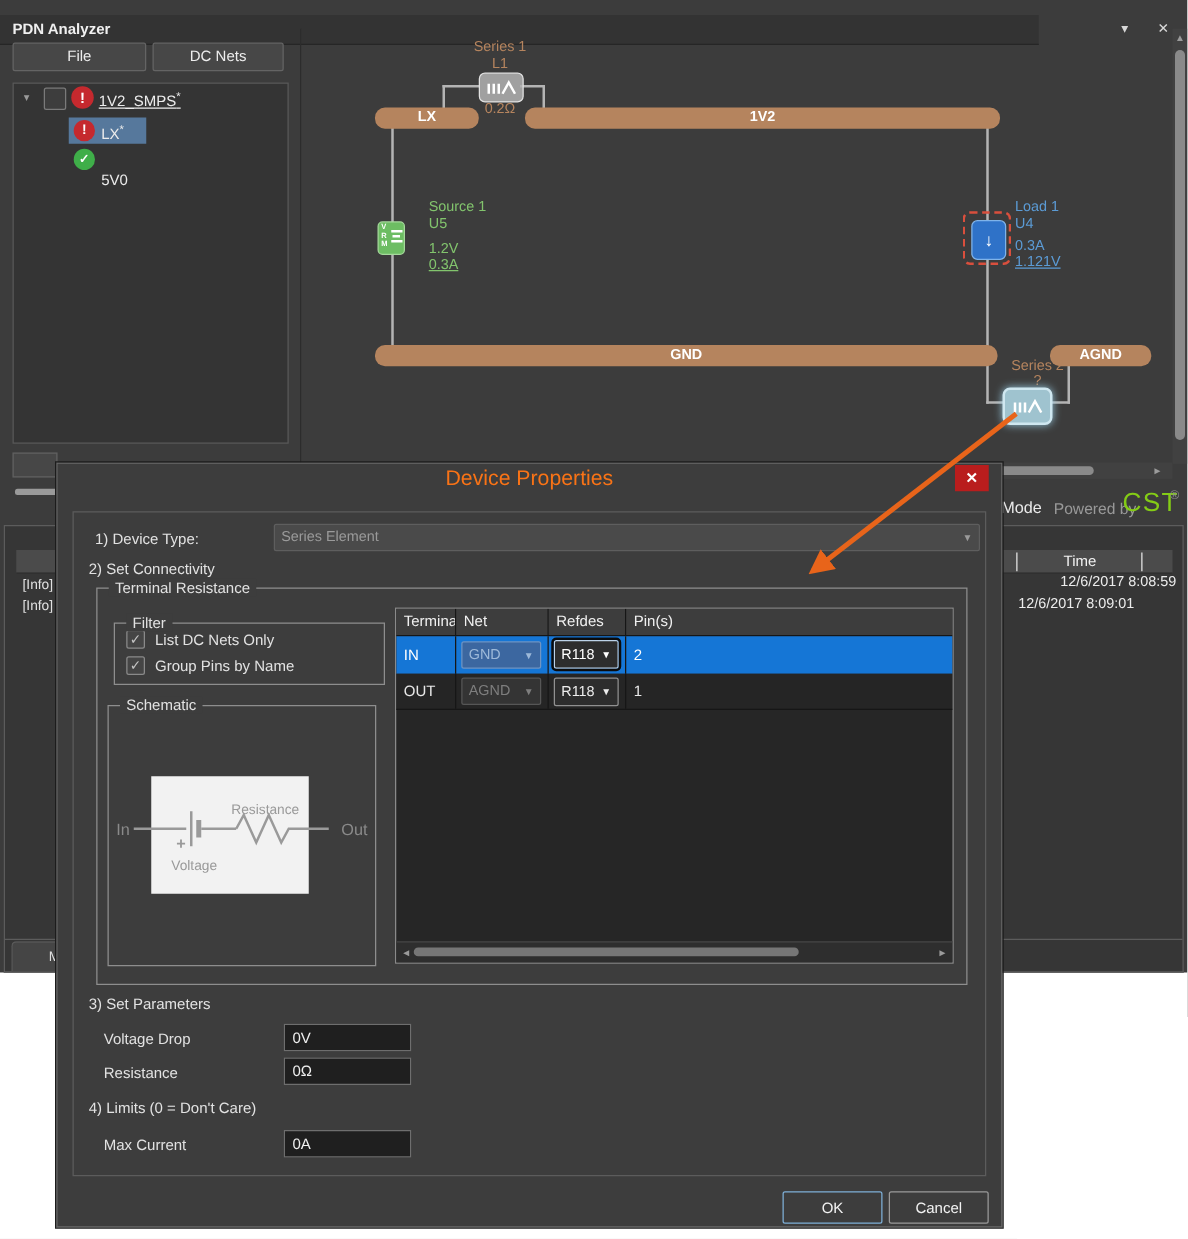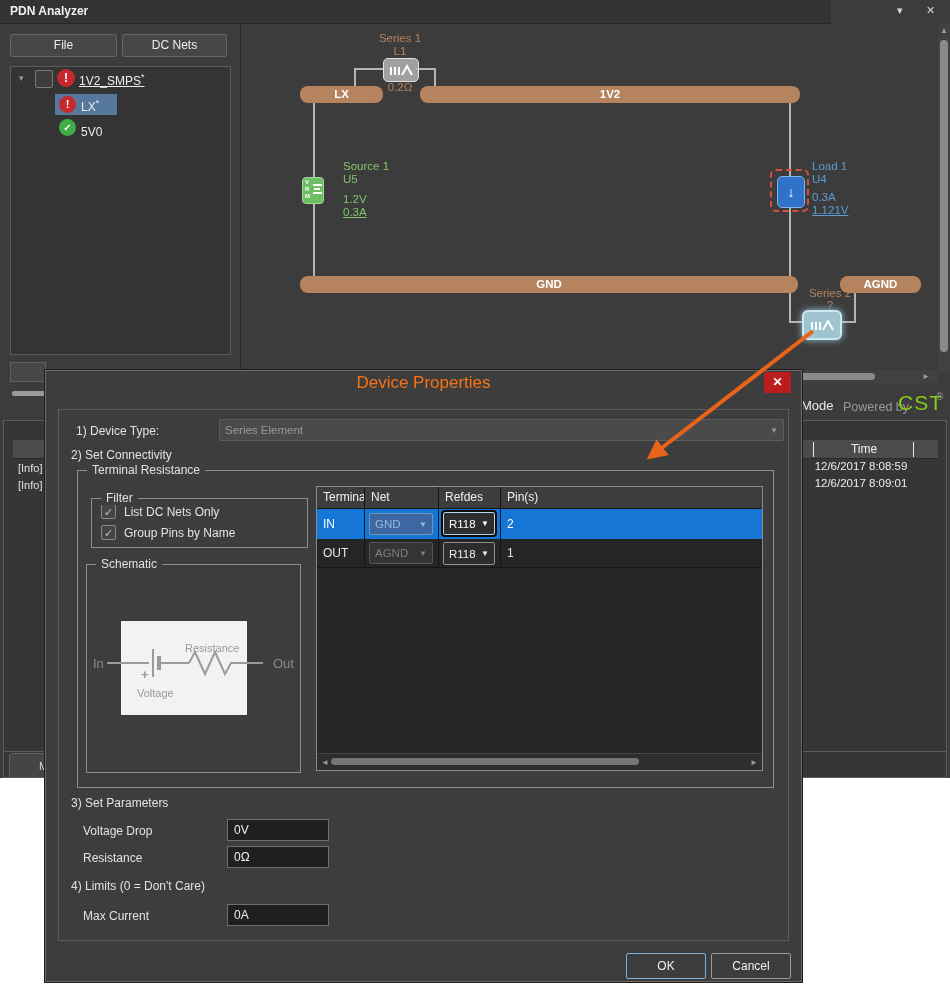--- a/index.html
+++ b/index.html
@@ -1,19 +1,19 @@
 <!DOCTYPE html>
 <html><head>
 <meta charset="utf-8">
 <style>
   html,body{margin:0;padding:0;background:#ffffff;font-family:"Liberation Sans",sans-serif;}
   #root{position:relative;width:950px;height:991px;background:#ffffff;overflow:hidden;}
   .abs{position:absolute;}
   .window{position:absolute;left:0;top:0;width:950px;height:778px;background:#3c3c3c;}
-  .titlebar{position:absolute;left:0;top:0;width:831px;height:23px;background:#333333;border-bottom:1px solid #262626;}
+  .titlebar{position:absolute;left:0;top:12px;width:831px;height:23px;background:#333333;border-bottom:1px solid #262626;}
   .title-text{position:absolute;left:10px;top:4px;font-size:12px;font-weight:bold;color:#f0f0f0;}
   .tb-icon{position:absolute;top:4px;font-size:11px;color:#d8d8d8;cursor:default;}
   .win-btn{position:absolute;background:#474747;border:1px solid #646464;border-radius:2px;color:#ededed;font-size:12px;text-align:center;line-height:21px;box-sizing:border-box;}
   .tree{position:absolute;left:10px;top:66px;width:221px;height:289px;background:#343434;border:1px solid #5a5a5a;box-sizing:border-box;}
   .circ{position:absolute;border-radius:50%;color:#fff;text-align:center;font-weight:bold;}
   .treelbl{position:absolute;font-size:12px;color:#ececec;}
   .netbar{position:absolute;height:17px;background:#b5845e;border-radius:8px;color:#ffffff;font-weight:bold;font-size:11.5px;text-align:center;line-height:17px;}
   .tanlbl{position:absolute;color:#b5845e;font-size:11.5px;text-align:center;}
   .wire{position:absolute;background:#b4b4b4;}
   .glabel{position:absolute;color:#82c46d;font-size:11.5px;}
@@ -63,21 +63,21 @@
         <span class="treelbl" style="left:68px;top:5px;text-decoration:underline;"><span>1V2_SMPS</span><sup>*</sup></span>
       </div>
 
       <div class="abs" style="left:44px;top:27px;width:62px;height:21px;background:#56789c;">
         <span class="circ" style="left:4px;top:2px;width:17px;height:17px;background:#c5292e;font-size:11px;line-height:17px;">!</span>
         <span class="treelbl" style="left:26px;top:4px;"><span>LX</span><sup>*</sup></span>
       </div>
 
       <div class="abs" style="left:44px;top:50px;width:170px;height:21px;">
         <span class="circ" style="left:4px;top:2px;width:17px;height:17px;background:#3fae49;font-size:10px;line-height:17px;">✓</span>
-        <span class="treelbl" style="left:26px;top:8px;">5V0</span>
+        <span class="treelbl" style="left:26px;top:20px;">5V0</span>
       </div>
     </div>
 
     <div class="abs" style="left:10px;top:362px;width:36px;height:20px;background:#474747;border:1px solid #616161;box-sizing:border-box;"></div>
     <div class="abs" style="left:12px;top:391px;width:34px;height:5px;background:#9a9a9a;border-radius:2px;"></div>
 
     <div class="abs" style="left:240px;top:23px;width:1px;height:360px;background:#2c2c2c;"></div>
 
     <div class="wire" style="left:354px;top:68px;width:2px;height:21px;"></div>
     <div class="wire" style="left:354px;top:68px;width:30px;height:2px;"></div>
@@ -151,21 +151,21 @@
     <span class="abs" style="left:898px;top:391px;font-size:21px;color:#84cc16;letter-spacing:1px;">CST</span>
     <span class="abs" style="left:936px;top:391px;font-size:10px;color:#8e8e8e;">®</span>
 
     <div class="msg-panel">
       <div class="abs" style="left:9px;top:19px;width:925px;height:18px;background:#4b4b4b;border-bottom:1px solid #2a2a2a;"></div>
       <div class="abs" style="left:809px;top:21px;width:1px;height:15px;background:#e8e8e8;"></div>
       <div class="abs" style="left:909px;top:21px;width:1px;height:15px;background:#e8e8e8;"></div>
       <div class="abs" style="left:810px;top:21px;width:100px;text-align:center;font-size:12px;color:#f0f0f0;">Time</div>
       <div class="abs" style="left:14px;top:41px;font-size:11px;color:#e0e0e0;">[Info]</div>
       <div class="abs" style="left:14px;top:58px;font-size:11px;color:#e0e0e0;">[Info]</div>
-      <div class="abs" style="left:777px;top:39px;width:160px;text-align:center;font-size:11.5px;color:#ececec;">12/6/2017 8:08:59</div>
+      <div class="abs" style="left:777px;top:39px;width:160px;text-align:right;font-size:11.5px;color:#ececec;">12/6/2017 8:08:59</div>
       <div class="abs" style="left:777px;top:56px;width:160px;text-align:center;font-size:11.5px;color:#ececec;">12/6/2017 8:09:01</div>
       <div class="abs" style="left:0;top:330px;width:942px;height:1px;background:#5c5c5c;"></div>
       <div class="abs" style="left:5px;top:332px;width:110px;height:24px;background:#454545;border:1px solid #5f5f5f;border-bottom:none;border-radius:4px 4px 0 0;text-align:center;line-height:24px;font-size:11px;color:#dddddd;box-sizing:border-box;">Messages</div>
     </div>
   </div>
 
   <div class="dialog">
     <div class="abs" style="left:0;top:0;width:755px;height:24px;text-align:center;line-height:24px;font-size:17px;color:#f97316;">Device Properties</div>
     <div class="abs" style="left:718px;top:1px;width:27px;height:21px;background:#b91d1d;color:#ffffff;text-align:center;line-height:21px;font-size:12px;font-weight:bold;">✕</div>
 

